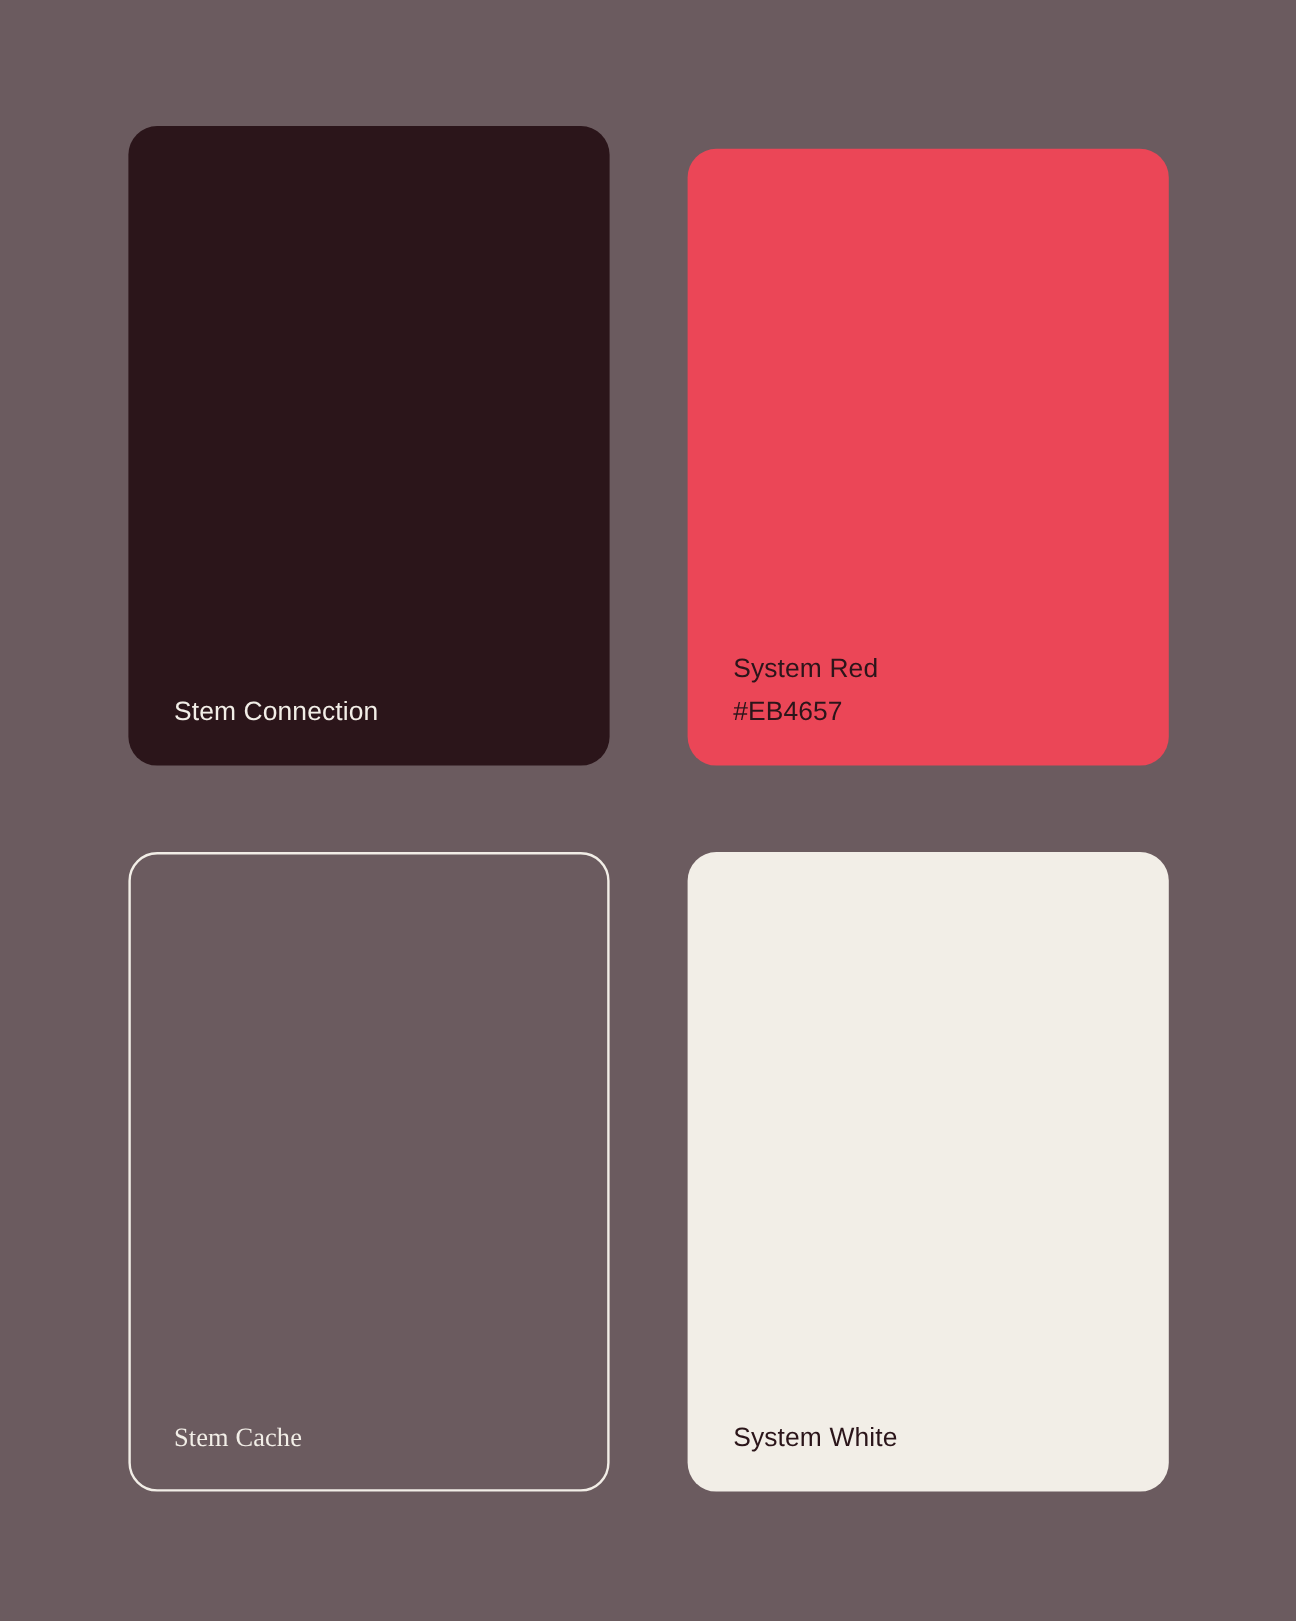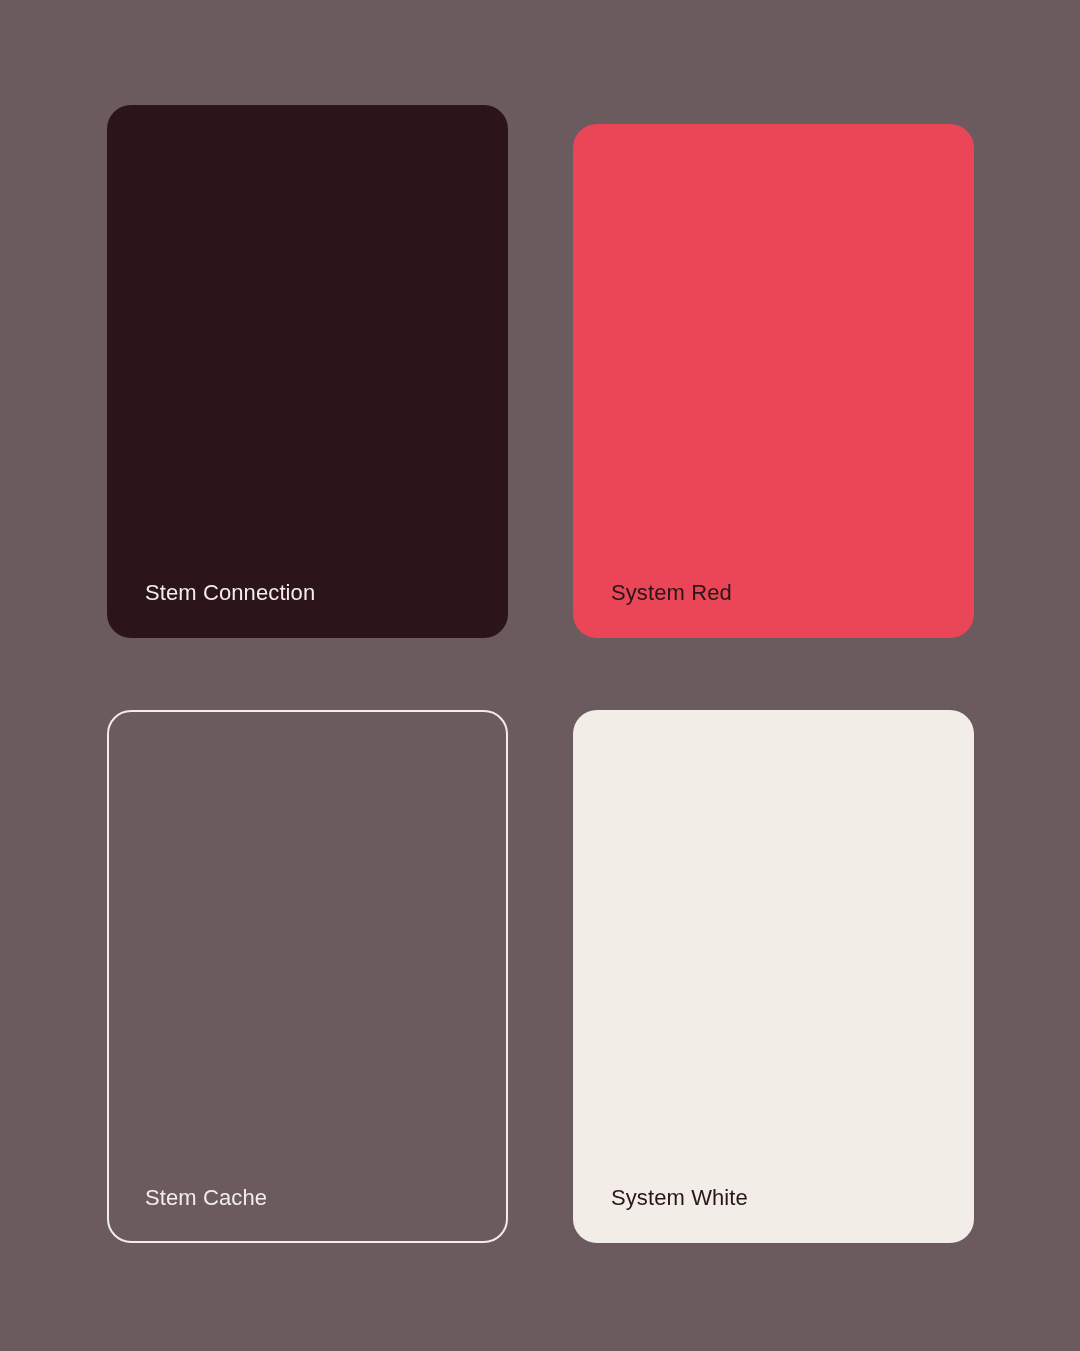--- a/index.html
+++ b/index.html
@@ -39,20 +39,21 @@
   .swatch-card {
     position: relative;
     border-radius: 24px;
     box-sizing: border-box;
     overflow: hidden;
   }
 
   .swatch-card.outlined {
     background: transparent;
     border: 2px solid #c4b5fd;
+    font-family: Liberation Serif, serif;
   }
 
   .swatch-label {
     position: absolute;
     left: 38px;
     bottom: 27px;
     right: 24px;
   }
 
   .swatch-card.outlined .swatch-label {
@@ -77,20 +78,21 @@
 
     <div class="swatch-card" style="background: rgb(43, 21, 26); color: rgb(242, 238, 231);">
       <div class="swatch-label">
         <span class="swatch-name">Stem Connection</span>
       </div>
     </div>
 
     <div class="swatch-card" style="background: rgb(235, 70, 87); color: rgb(43, 21, 26); margin-top: 19px;">
       <div class="swatch-label">
         <span class="swatch-name">System Red</span>
+        <span class="swatch-hex">#EB4657</span>
       </div>
     </div>
 
     <div class="swatch-card outlined" style="background: transparent; border-color: rgb(242, 238, 231); color: rgb(242, 238, 231);">
       <div class="swatch-label">
         <span class="swatch-name">Stem Cache</span>
       </div>
     </div>
 
     <div class="swatch-card" style="background: rgb(242, 238, 231); color: rgb(43, 21, 26); padding-left: 28px;">

